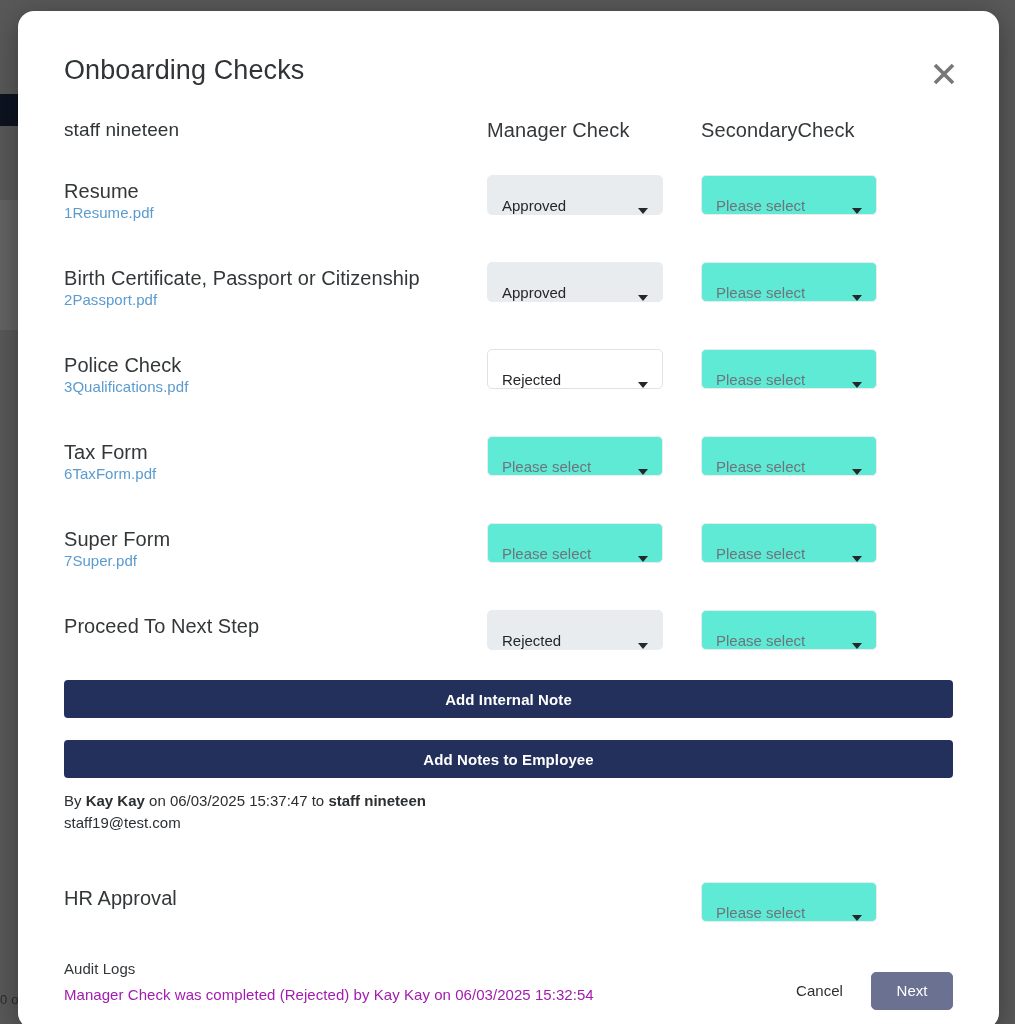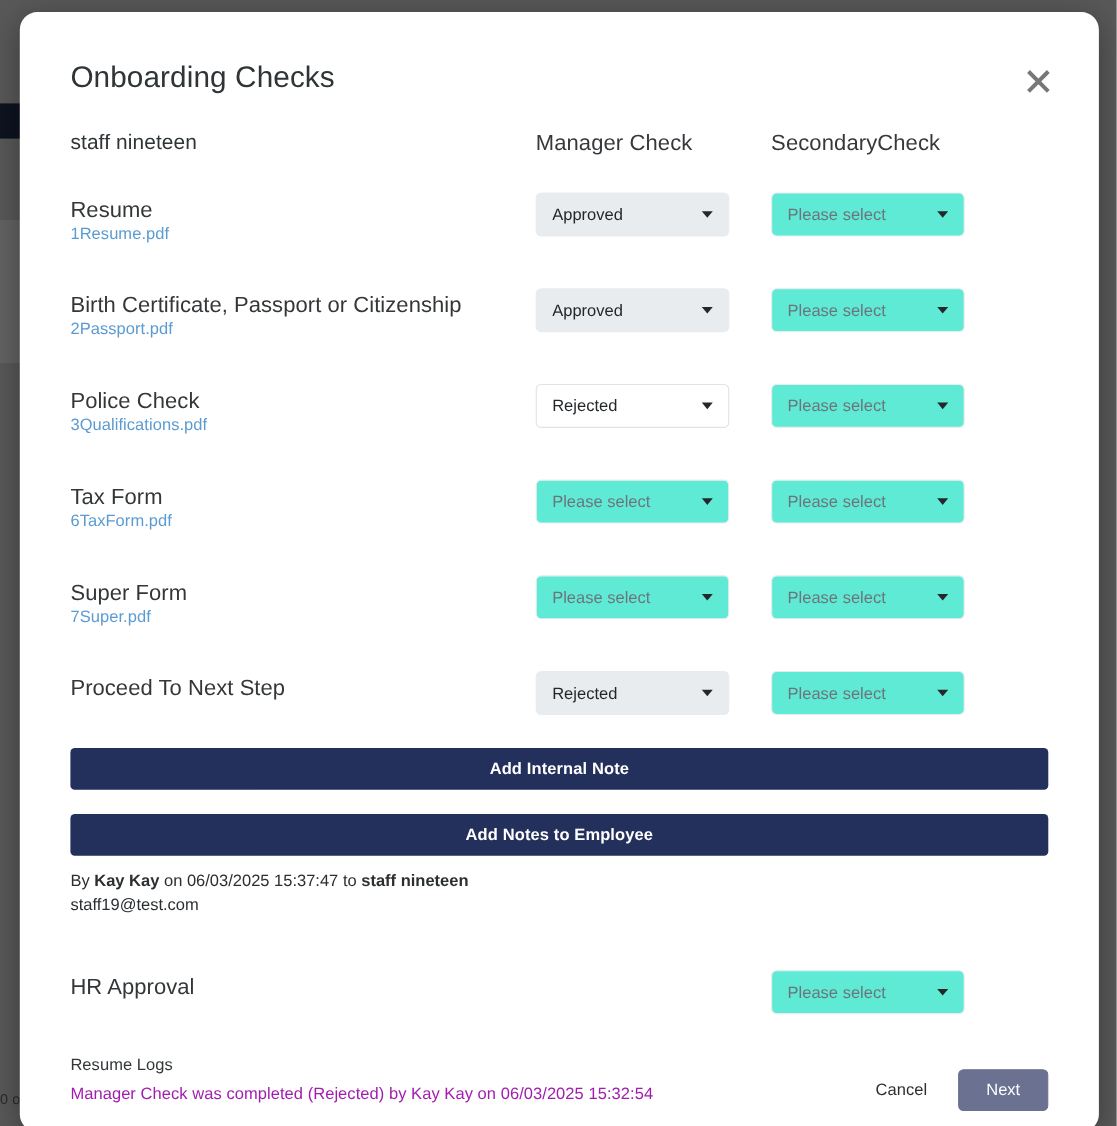--- a/index.html
+++ b/index.html
@@ -90,21 +90,21 @@
     display: inline-block; margin-top: 3px;
     font-size: 15px; color: #5b9bd0; text-decoration: none;
     letter-spacing: .05px; cursor: pointer;
   }
 
   
   .sel {
     position: relative;
     width: 176px; height: 40px;
     border-radius: 5px;
-    display: flex; align-items: center;
+    display: flex; align-items: flex-end;
     padding: 0 0 0 14px;
     font-size: 15px;
     cursor: pointer;
     user-select: none;
   }
   .sel .sel-val { flex: 1 1 auto; white-space: nowrap; overflow: hidden; }
   .sel .caret {
     width: 0; height: 0;
     border-left: 5px solid transparent;
     border-right: 5px solid transparent;
@@ -337,21 +337,21 @@
       </div>
       <div class="col-sec">
         <div class="sel disabled">
           <span class="sel-val">Please select</span>
           <span class="caret"></span>
         </div>
       </div>
     </div>
 
     <div>
-      <div class="audit-title">Resume Logs</div>
+      <div class="audit-title">Audit Logs</div>
       <div class="audit-line">Manager Check was completed (Rejected) by Kay Kay on 06/03/2025 15:32:54</div>
     </div>
 
   </div>
 
   <div class="modal-footer">
     <button class="btn-link">Cancel</button>
     <button class="btn-next">Next</button>
   </div>
 

